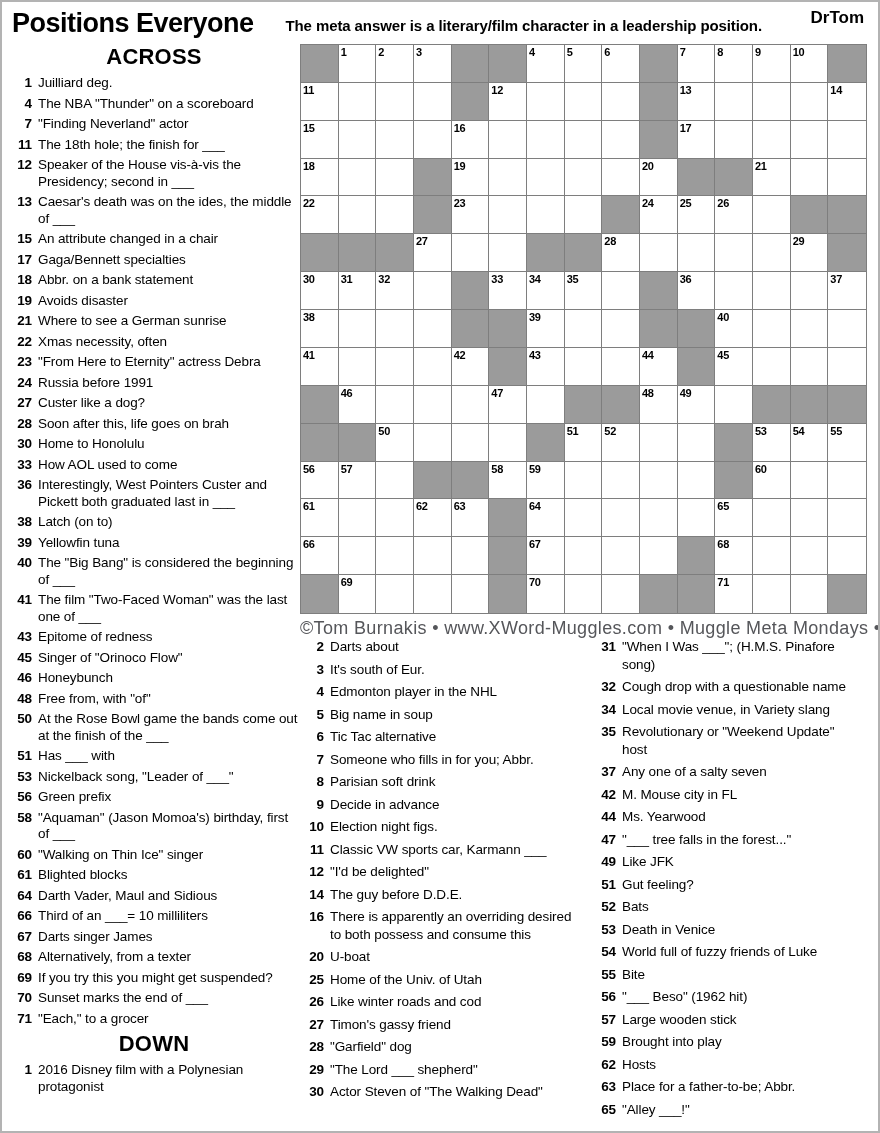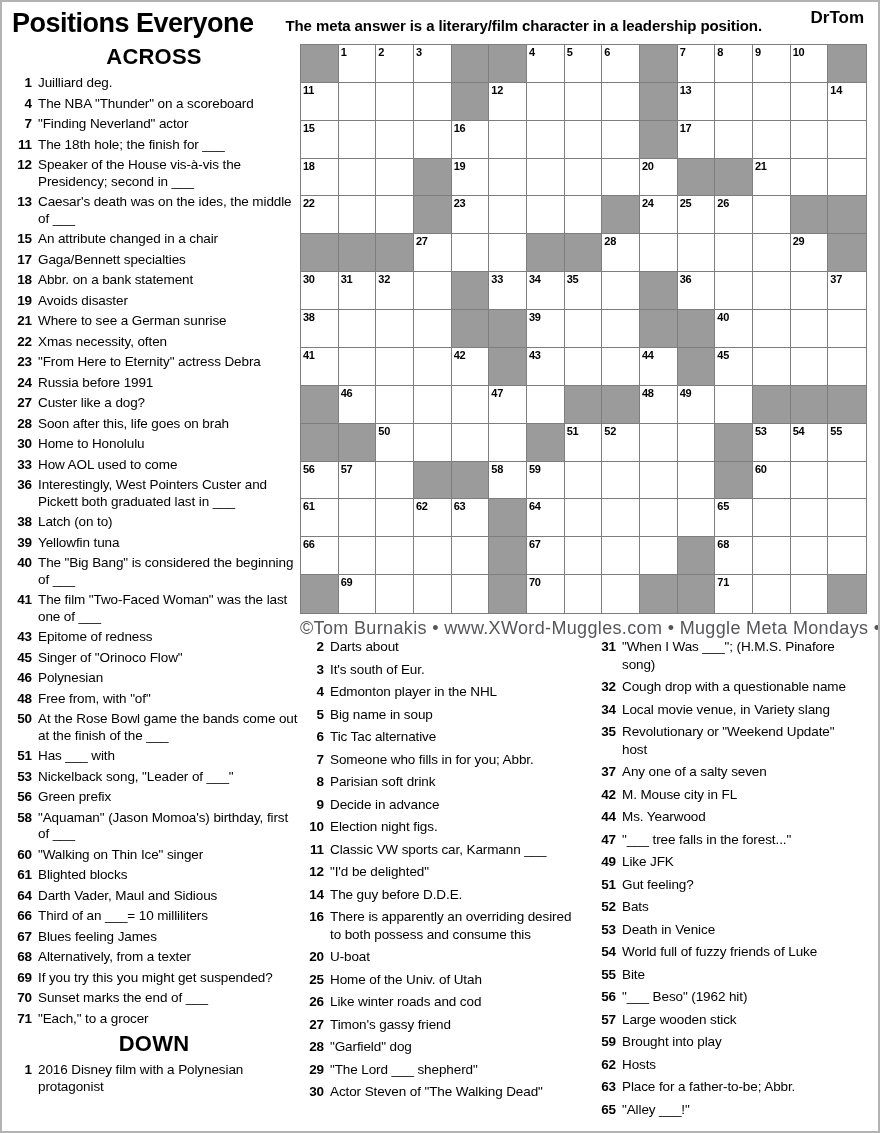--- a/index.html
+++ b/index.html
@@ -168,21 +168,21 @@
         <div class="clue">
           <span class="cnum">43</span>
           <span class="ctext">Epitome of redness</span>
         </div>
         <div class="clue">
           <span class="cnum">45</span>
           <span class="ctext">Singer of "Orinoco Flow"</span>
         </div>
         <div class="clue">
           <span class="cnum">46</span>
-          <span class="ctext">Polynesian</span>
+          <span class="ctext">Honeybunch</span>
         </div>
         <div class="clue">
           <span class="cnum">48</span>
           <span class="ctext">Free from, with "of"</span>
         </div>
         <div class="clue">
           <span class="cnum">50</span>
           <span class="ctext">At the Rose Bowl game the bands come out at the finish of the ___</span>
         </div>
         <div class="clue">
@@ -212,21 +212,21 @@
         <div class="clue">
           <span class="cnum">64</span>
           <span class="ctext">Darth Vader, Maul and Sidious</span>
         </div>
         <div class="clue">
           <span class="cnum">66</span>
           <span class="ctext">Third of an ___= 10 milliliters</span>
         </div>
         <div class="clue">
           <span class="cnum">67</span>
-          <span class="ctext">Blues feeling James</span>
+          <span class="ctext">Darts singer James</span>
         </div>
         <div class="clue">
           <span class="cnum">68</span>
           <span class="ctext">Alternatively, from a texter</span>
         </div>
         <div class="clue">
           <span class="cnum">69</span>
           <span class="ctext">If you try this you might get suspended?</span>
         </div>
         <div class="clue">

